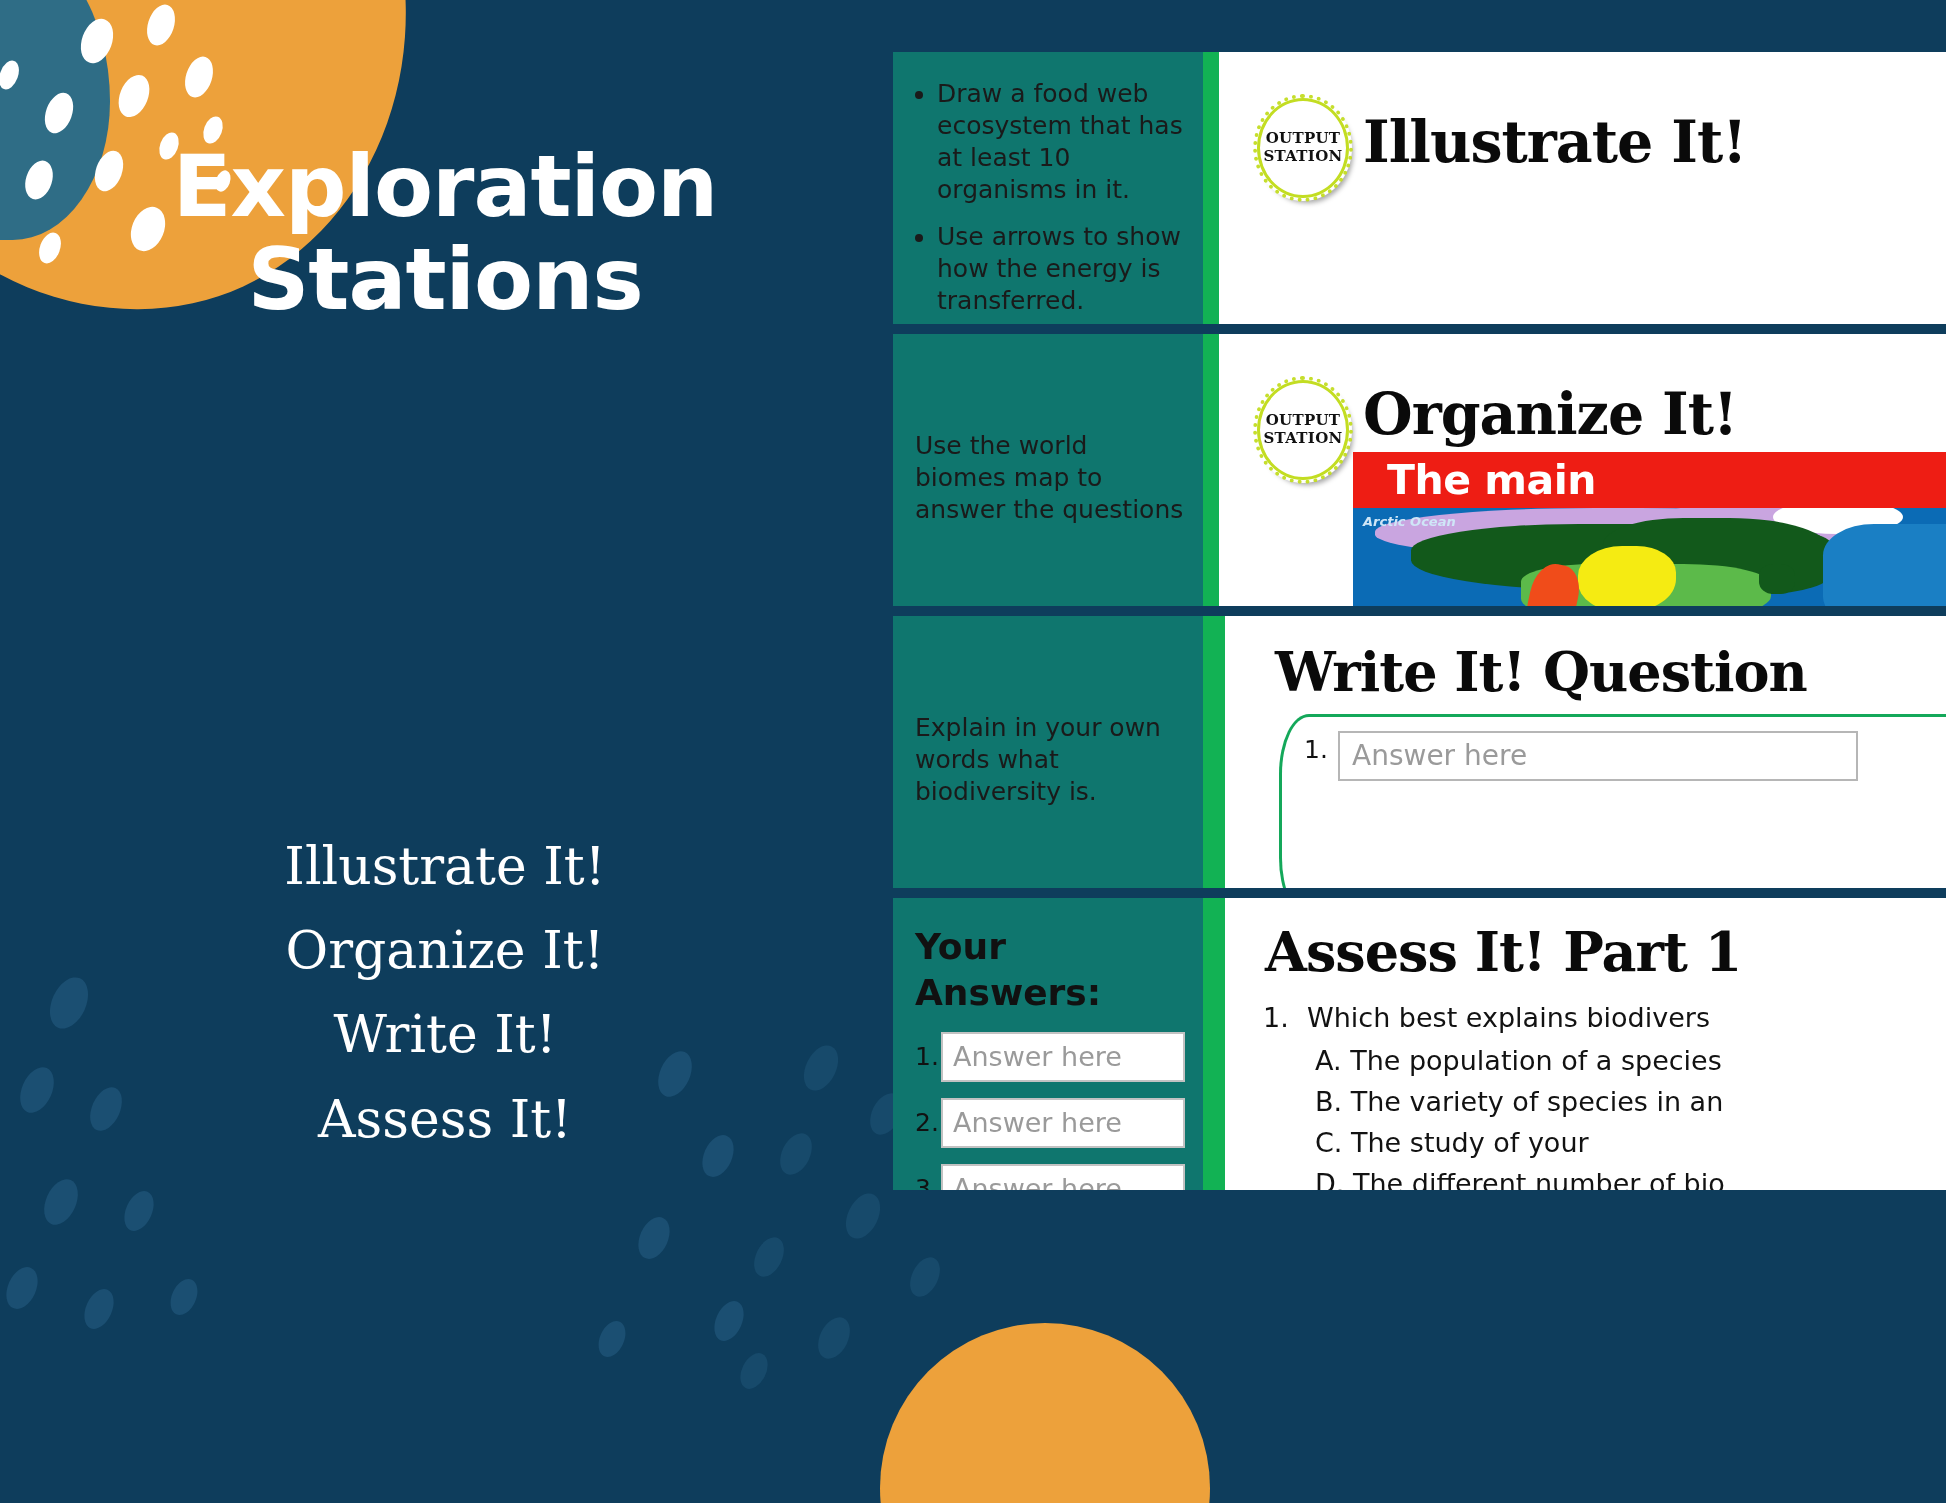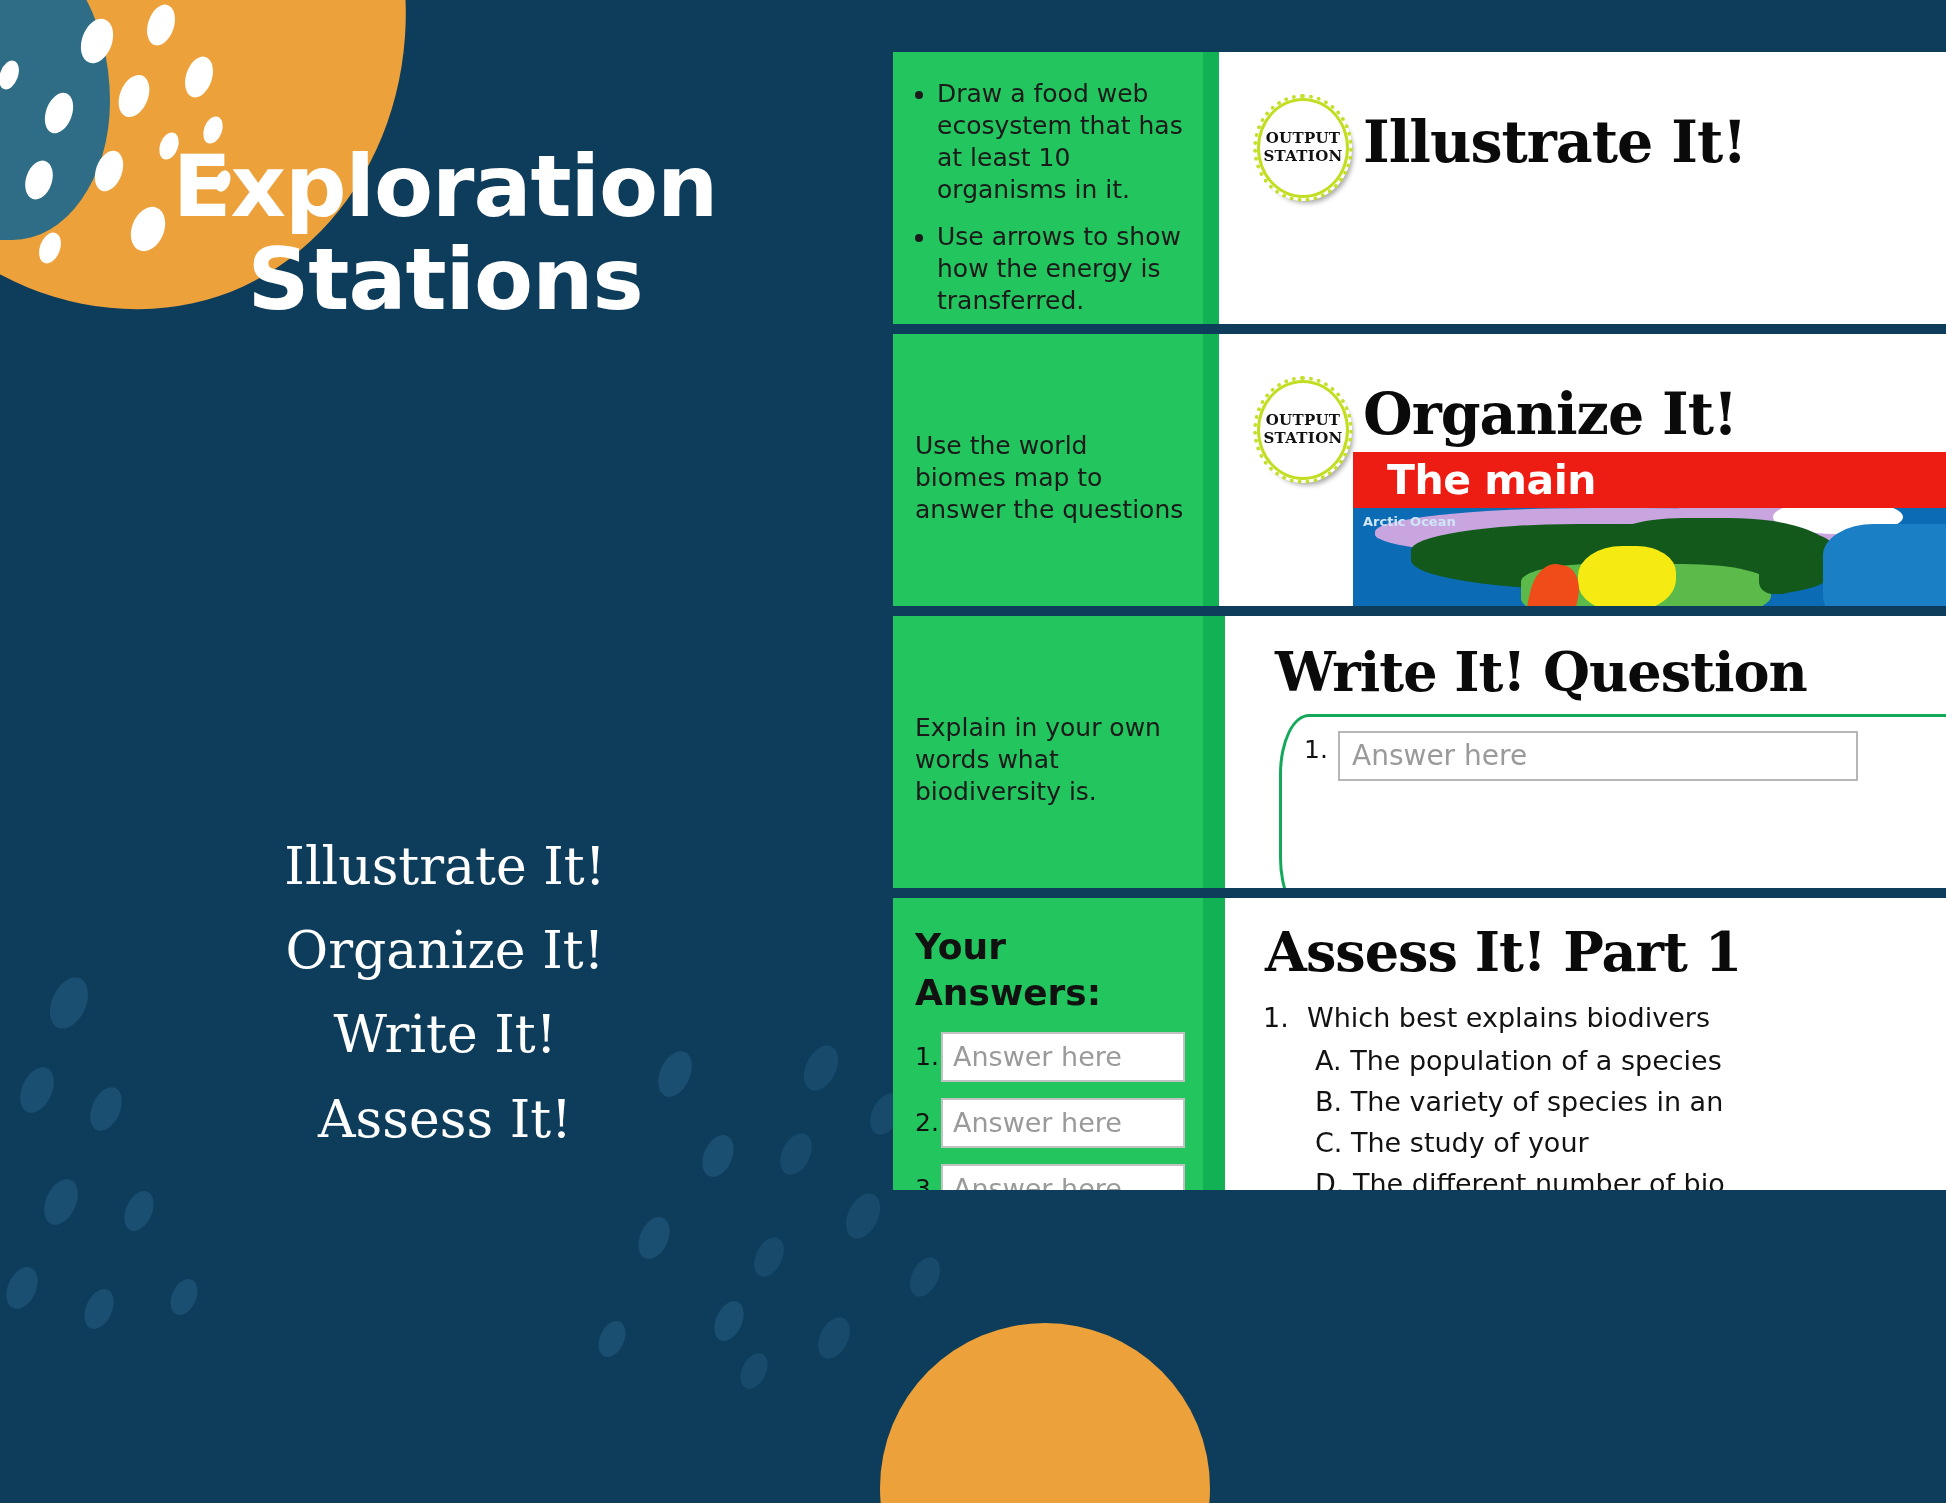--- a/index.html
+++ b/index.html
@@ -90,21 +90,21 @@
     position: absolute;
     left: 0;
     width: 1053px;
     display: flex;
     background: #ffffff;
     overflow: hidden;
   }
   .slide-notes {
     width: 310px;
     flex: 0 0 310px;
-    background: #22c55e;
+    background: #0f766e;
     box-sizing: border-box;
     padding: 26px 18px 10px 22px;
     font-family: "DejaVu Sans", sans-serif;
     font-size: 25px;
     line-height: 1.28;
     color: #1a1a1a;
     position: relative;
   }
   .slide-notes.vcenter { display: flex; align-items: center; justify-content: center; }
   .slide-notes ul { margin: 0; padding: 0 0 0 22px; }
@@ -384,21 +384,21 @@
 
               <div class="landmass" style="left:168px;top:56px;width:250px;height:58px;background:#5cba4a;border-radius:30% 35% 45% 40%;"></div>
 
               <div class="landmass" style="left:225px;top:38px;width:98px;height:66px;background:#f5eb12;border-radius:45% 40% 50% 45%;"></div>
 
               <div class="landmass" style="left:176px;top:56px;width:48px;height:72px;background:#f04c1a;border-radius:45% 40% 50% 40%;transform:rotate(12deg);"></div>
 
               <div class="landmass" style="left:406px;top:56px;width:36px;height:30px;background:#12591b;border-radius:40%;"></div>
 
               <div class="landmass" style="left:470px;top:16px;width:170px;height:104px;background:#1a7fc4;border-radius:30% 20% 20% 30%;"></div>
-              <div class="map-label" style="left:10px;top:6px;">Arctic Ocean</div>
+              <div class="map-label" style="left:10px;top:6px;font-style:italic;">Arctic Ocean</div>
 
             </div>
           </div>
         </div>
       </div>
     </div>
 
     <div class="slide" id="slide3">
       <div class="slide-notes vcenter">
         <div>Explain in your own words what biodiversity is.</div>

